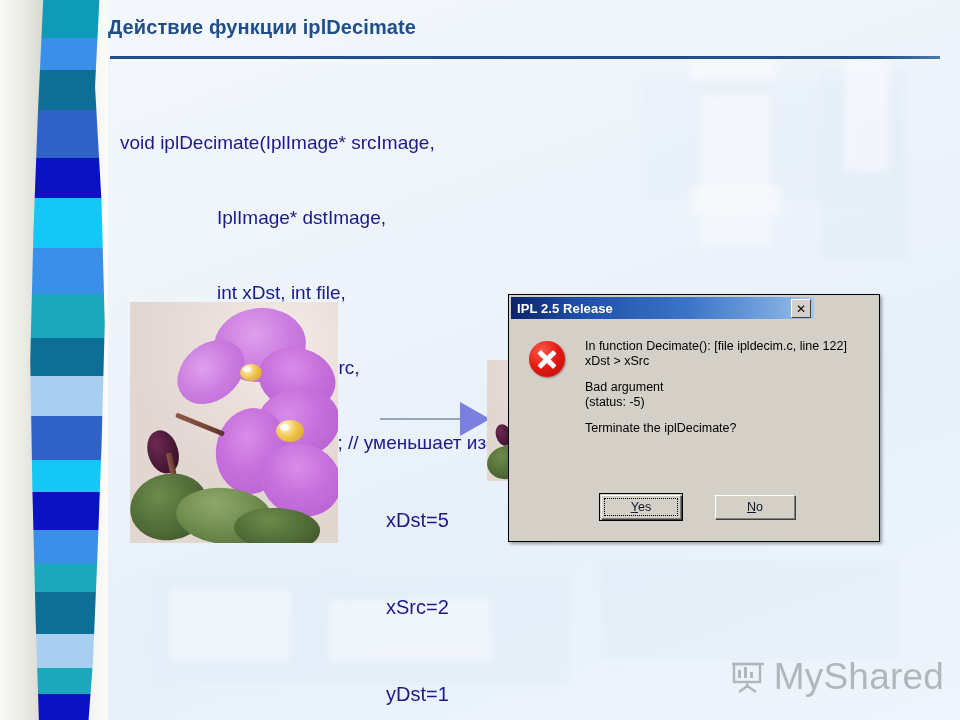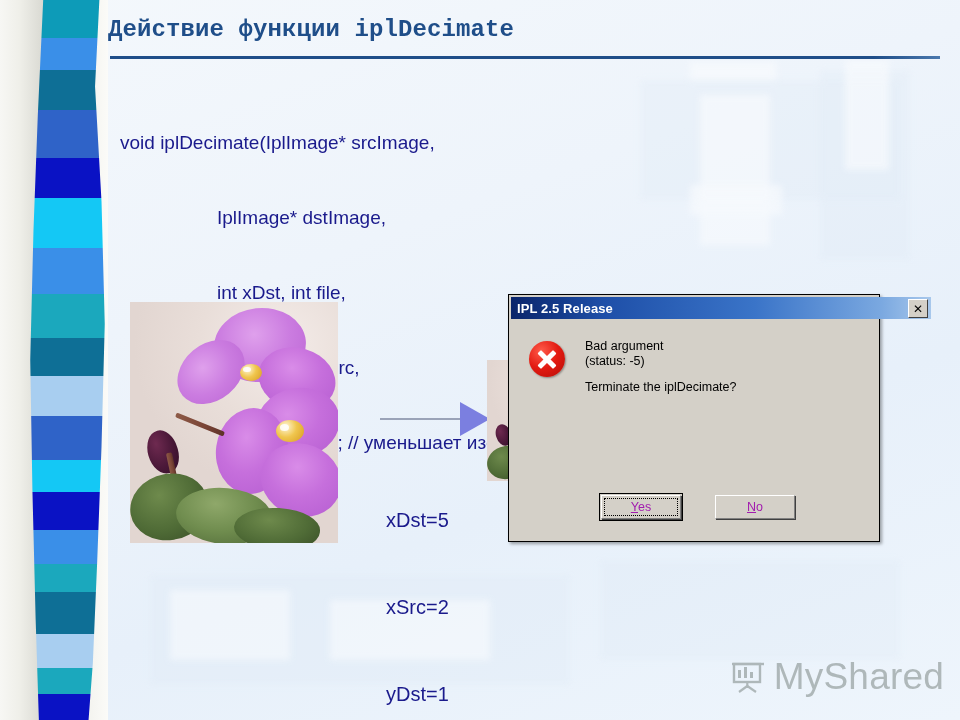--- a/index.html
+++ b/index.html
@@ -68,25 +68,24 @@
     width: 108px;
   }
 
   
   .title {
     position: absolute;
     left: 108px;
     top: 16px;
     width: 820px;
     color: #1F4E89;
-    font-size: 24px;
+    font-size: 20px;
     font-weight: bold;
     letter-spacing: 0.1px;
     white-space: nowrap;
-    font-family: Liberation Mono, monospace;
   }
   .title-rule {
     position: absolute;
     left: 110px;
     top: 56px;
     width: 830px;
     height: 3px;
     background: linear-gradient(90deg, #1F4E89 0%, #1F4E89 92%, #4a78ad 100%);
   }
 
@@ -191,21 +190,21 @@
     height: 246px;
     background: #d4d0c8;
     border: 1px solid #000000;
     box-shadow: 2px 2px 3px rgba(0,0,0,.35);
     font-size: 12.5px;
     color: #000000;
   }
   .dlg-title {
     position: absolute;
     left: 2px; top: 2px;
-    width: 420px; height: 22px;
+    width: 303px; height: 22px;
     background: linear-gradient(90deg, #0A246A 0%, #1e4fa8 22%, #3a74c8 58%, #7aa8e0 88%, #a8c8ec 100%);
     display: flex;
     align-items: center;
   }
   .dlg-title-text {
     color: #ffffff;
     font-size: 13px;
     font-weight: bold;
     padding-left: 6px;
     letter-spacing: .1px;
@@ -272,21 +271,21 @@
     background: #d4d0c8;
     border-top: 1px solid #ffffff;
     border-left: 1px solid #ffffff;
     border-right: 1px solid #808080;
     border-bottom: 1px solid #808080;
     box-shadow: 1px 1px 0 #404040;
     display: flex;
     align-items: center;
     justify-content: center;
     font-size: 12.5px;
-    color: #a21caf;
+    color: #0f172a;
   }
   .btn.default {
     outline: 1px solid #000000;
     outline-offset: 1px;
   }
   .btn .focus-ring {
     position: absolute;
     left: 2px; top: 2px; right: 2px; bottom: 2px;
     border: 1px dotted #000000;
   }
@@ -415,20 +414,22 @@
   </div>
 
   <div class="dialog">
     <div class="dlg-title">
       <span class="dlg-title-text">IPL 2.5 Release</span>
       <div class="dlg-close">✕</div>
     </div>
     <div class="dlg-body">
       <div class="err-icon"></div>
       <div class="msg">
+        <p style="white-space:pre-line">In function Decimate(): [file ipldecim.c, line 122]
+xDst &gt; xSrc</p>
         <p style="white-space:pre-line">Bad argument
 (status: -5)</p>
         <p style="white-space:pre-line">Terminate the iplDecimate?</p>
       </div>
       <div class="btn default" style="left:90px;top:174px;">
         <span class="focus-ring"></span>
         <span><u>Y</u>es</span>
       </div>
       <div class="btn" style="left:204px;top:174px;">
         <span><u>N</u>o</span>

